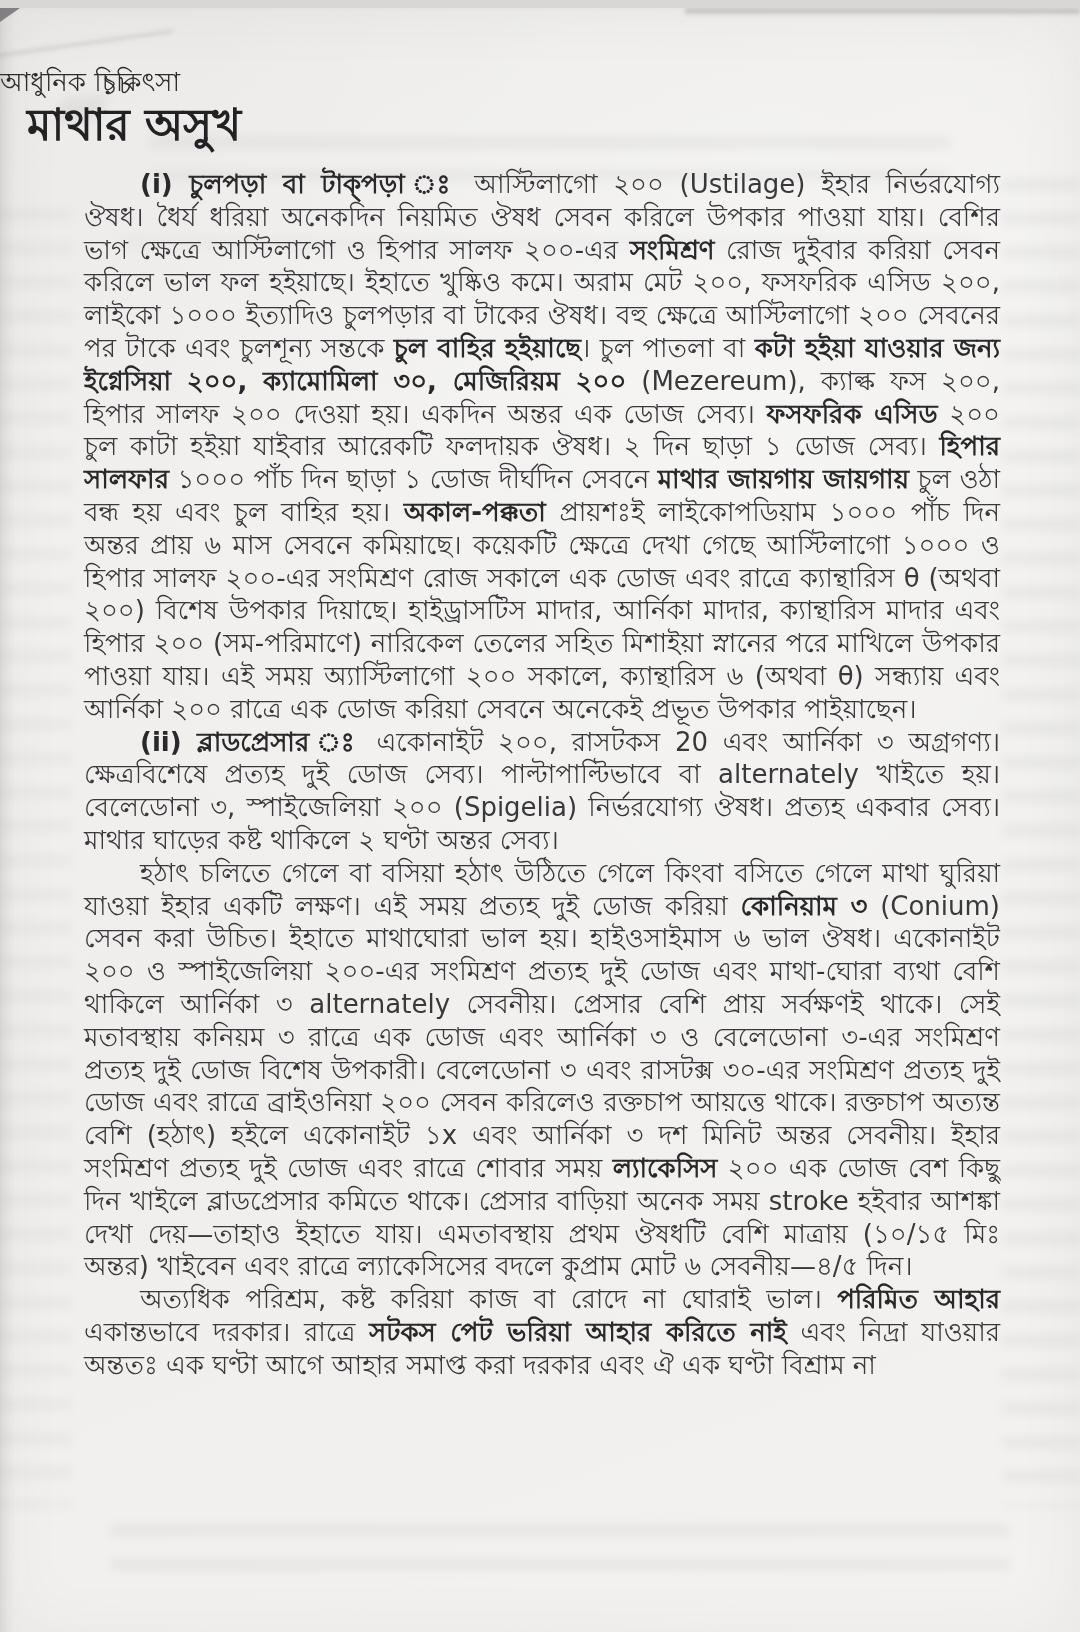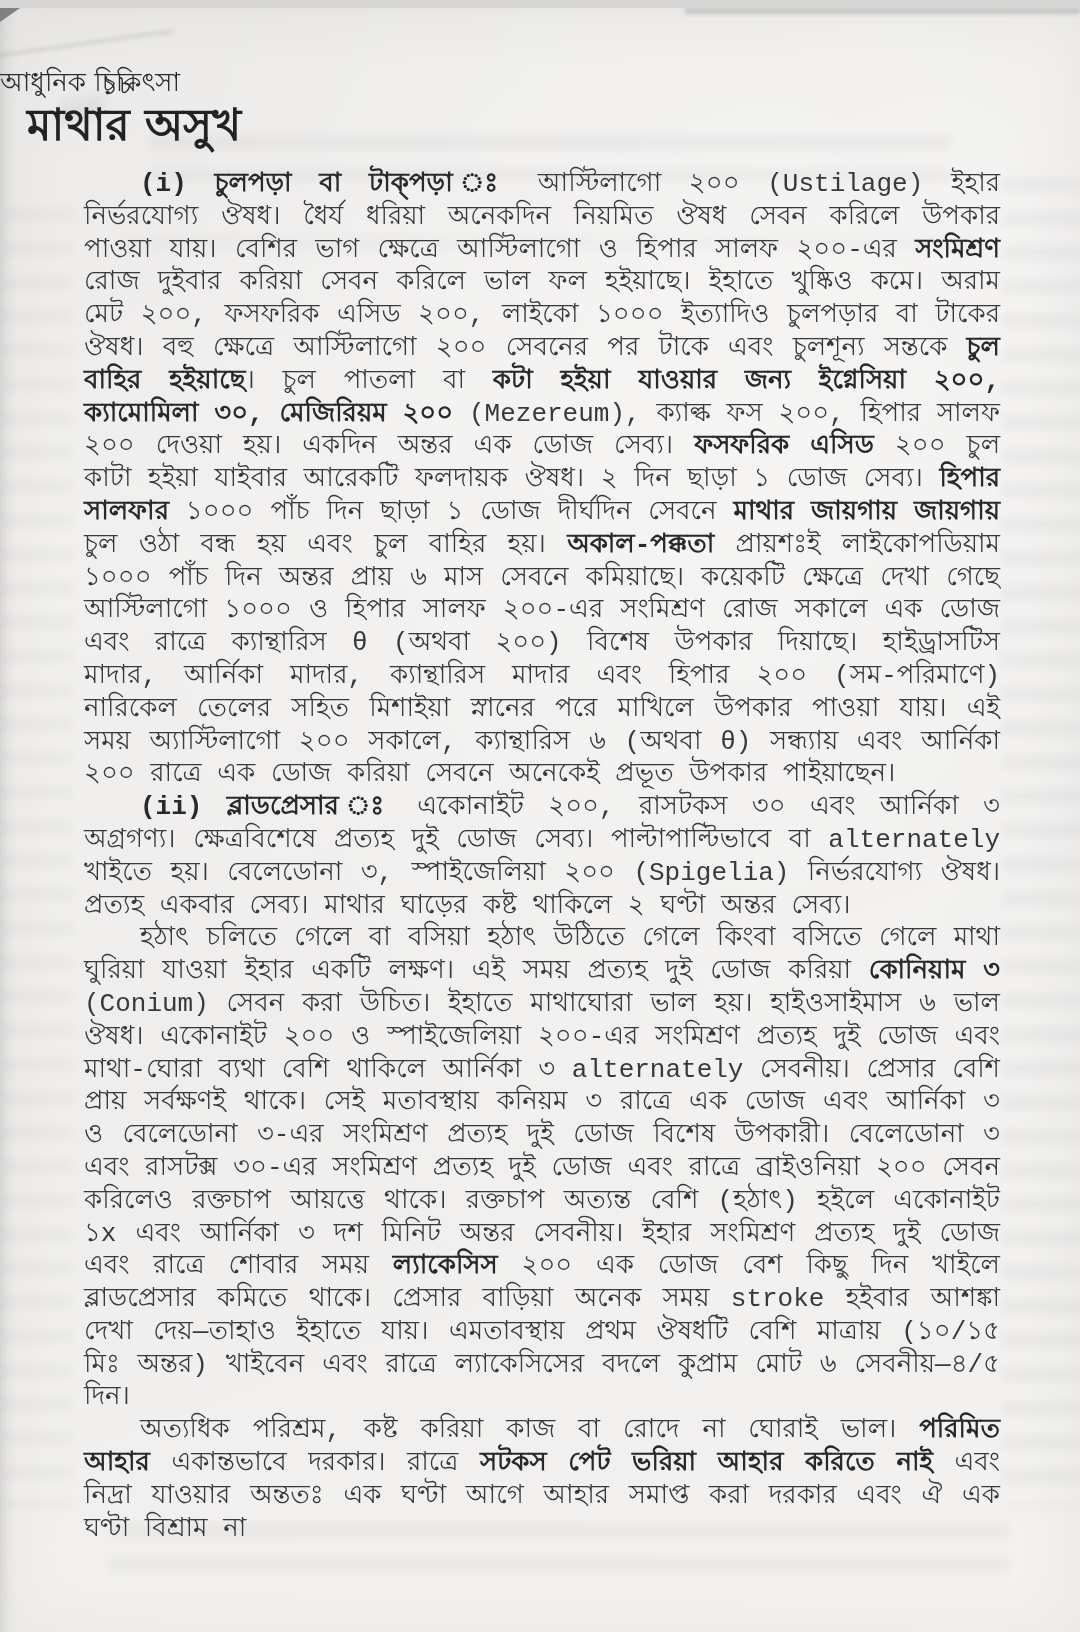--- a/index.html
+++ b/index.html
@@ -61,21 +61,20 @@
     text-align:left;font-size:26px;color:#2c2c2e;
   }
   .chapter-heading{
     position:absolute;top:84px;left:0;width:100%;margin:0;
     text-align:left;font-size:44px;font-weight:bold;color:#222224;padding-left:27px;
   }
   .body-text{
     position:absolute;top:160px;left:84px;width:916px;
     font-size:26px;line-height:32.8px;
     text-align:justify;
-    font-family:Liberation Mono, monospace;
   }
   .para{margin:0;text-indent:56px;}
   .b{font-weight:bold;color:#29292b;}
 </style>
 </head>
 <body>
 
 <div class="page">
 
   <div class="corner-mark"></div>
@@ -88,18 +87,18 @@
   <div class="ghost ghost-left-margin"></div>
   <div class="ghost ghost-bottom"></div>
   <div class="ghost-pagenum"></div>
 
   <span class="page-num">১৮</span>
   <div class="running-title">আধুনিক চিকিৎসা</div>
   <h1 class="chapter-heading">মাথার অসুখ</h1>
 
   <main class="body-text">
       <p class="para"><span class="b">(i) চুলপড়া বা টাক্‌পড়া ঃ </span><span class="">আস্টিলাগো ২০০ (Ustilage) ইহার নির্ভরযোগ্য ঔষধ। ধৈর্য ধরিয়া অনেকদিন নিয়মিত ঔষধ সেবন করিলে উপকার পাওয়া যায়। বেশির ভাগ ক্ষেত্রে আস্টিলাগো ও হিপার সালফ ২০০-এর </span><span class="b">সংমিশ্রণ</span><span class=""> রোজ দুইবার করিয়া সেবন করিলে ভাল ফল হইয়াছে। ইহাতে খুষ্কিও কমে। অরাম মেট ২০০, ফসফরিক এসিড ২০০, লাইকো ১০০০ ইত্যাদিও চুলপড়ার বা টাকের ঔষধ। বহু ক্ষেত্রে আস্টিলাগো ২০০ সেবনের পর টাকে এবং চুলশূন্য সন্তকে </span><span class="b">চুল বাহির হইয়াছে</span><span class="">। চুল পাতলা বা </span><span class="b">কটা হইয়া যাওয়ার জন্য ইগ্নেসিয়া ২০০, ক্যামোমিলা ৩০, মেজিরিয়ম ২০০</span><span class=""> (Mezereum), ক্যাল্ক ফস ২০০, হিপার সালফ ২০০ দেওয়া হয়। একদিন অন্তর এক ডোজ সেব্য। </span><span class="b">ফসফরিক এসিড</span><span class=""> ২০০ চুল কাটা হইয়া যাইবার আরেকটি ফলদায়ক ঔষধ। ২ দিন ছাড়া ১ ডোজ সেব্য। </span><span class="b">হিপার সালফার</span><span class=""> ১০০০ পাঁচ দিন ছাড়া ১ ডোজ দীর্ঘদিন সেবনে </span><span class="b">মাথার জায়গায় জায়গায়</span><span class=""> চুল ওঠা বন্ধ হয় এবং চুল বাহির হয়। </span><span class="b">অকাল-পক্কতা</span><span class=""> প্রায়শঃই লাইকোপডিয়াম ১০০০ পাঁচ দিন অন্তর প্রায় ৬ মাস সেবনে কমিয়াছে। কয়েকটি ক্ষেত্রে দেখা গেছে আস্টিলাগো ১০০০ ও হিপার সালফ ২০০-এর সংমিশ্রণ রোজ সকালে এক ডোজ এবং রাত্রে ক্যান্থারিস θ (অথবা ২০০) বিশেষ উপকার দিয়াছে। হাইড্রাসটিস মাদার, আর্নিকা মাদার, ক্যান্থারিস মাদার এবং হিপার ২০০ (সম-পরিমাণে) নারিকেল তেলের সহিত মিশাইয়া স্নানের পরে মাখিলে উপকার পাওয়া যায়। এই সময় অ্যাস্টিলাগো ২০০ সকালে, ক্যান্থারিস ৬ (অথবা θ) সন্ধ্যায় এবং আর্নিকা ২০০ রাত্রে এক ডোজ করিয়া সেবনে অনেকেই প্রভূত উপকার পাইয়াছেন।</span></p>
-      <p class="para"><span class="b">(ii) ব্লাডপ্রেসার ঃ </span><span class="">একোনাইট ২০০, রাসটকস ৩০ এবং আর্নিকা ৩ অগ্রগণ্য। ক্ষেত্রবিশেষে প্রত্যহ দুই ডোজ সেব্য। পাল্টাপাল্টিভাবে বা alternately খাইতে হয়। বেলেডোনা ৩, স্পাইজেলিয়া ২০০ (Spigelia) নির্ভরযোগ্য ঔষধ। প্রত্যহ একবার সেব্য। মাথার ঘাড়ের কষ্ট থাকিলে ২ ঘণ্টা অন্তর সেব্য।</span></p>
+      <p class="para"><span class="b">(ii) ব্লাডপ্রেসার ঃ </span><span class="">একোনাইট ২০০, রাসটকস 20 এবং আর্নিকা ৩ অগ্রগণ্য। ক্ষেত্রবিশেষে প্রত্যহ দুই ডোজ সেব্য। পাল্টাপাল্টিভাবে বা alternately খাইতে হয়। বেলেডোনা ৩, স্পাইজেলিয়া ২০০ (Spigelia) নির্ভরযোগ্য ঔষধ। প্রত্যহ একবার সেব্য। মাথার ঘাড়ের কষ্ট থাকিলে ২ ঘণ্টা অন্তর সেব্য।</span></p>
       <p class="para"><span class="">হঠাৎ চলিতে গেলে বা বসিয়া হঠাৎ উঠিতে গেলে কিংবা বসিতে গেলে মাথা ঘুরিয়া যাওয়া ইহার একটি লক্ষণ। এই সময় প্রত্যহ দুই ডোজ করিয়া </span><span class="b">কোনিয়াম ৩</span><span class=""> (Conium) সেবন করা উচিত। ইহাতে মাথাঘোরা ভাল হয়। হাইওসাইমাস ৬ ভাল ঔষধ। একোনাইট ২০০ ও স্পাইজেলিয়া ২০০-এর সংমিশ্রণ প্রত্যহ দুই ডোজ এবং মাথা-ঘোরা ব্যথা বেশি থাকিলে আর্নিকা ৩ alternately সেবনীয়। প্রেসার বেশি প্রায় সর্বক্ষণই থাকে। সেই মতাবস্থায় কনিয়ম ৩ রাত্রে এক ডোজ এবং আর্নিকা ৩ ও বেলেডোনা ৩-এর সংমিশ্রণ প্রত্যহ দুই ডোজ বিশেষ উপকারী। বেলেডোনা ৩ এবং রাসটক্স ৩০-এর সংমিশ্রণ প্রত্যহ দুই ডোজ এবং রাত্রে ব্রাইওনিয়া ২০০ সেবন করিলেও রক্তচাপ আয়ত্তে থাকে। রক্তচাপ অত্যন্ত বেশি (হঠাৎ) হইলে একোনাইট ১x এবং আর্নিকা ৩ দশ মিনিট অন্তর সেবনীয়। ইহার সংমিশ্রণ প্রত্যহ দুই ডোজ এবং রাত্রে শোবার সময় </span><span class="b">ল্যাকেসিস</span><span class=""> ২০০ এক ডোজ বেশ কিছু দিন খাইলে ব্লাডপ্রেসার কমিতে থাকে। প্রেসার বাড়িয়া অনেক সময় stroke হইবার আশঙ্কা দেখা দেয়—তাহাও ইহাতে যায়। এমতাবস্থায় প্রথম ঔষধটি বেশি মাত্রায় (১০/১৫ মিঃ অন্তর) খাইবেন এবং রাত্রে ল্যাকেসিসের বদলে কুপ্রাম মোট ৬ সেবনীয়—৪/৫ দিন।</span></p>
       <p class="para"><span class="">অত্যধিক পরিশ্রম, কষ্ট করিয়া কাজ বা রোদে না ঘোরাই ভাল। </span><span class="b">পরিমিত আহার</span><span class=""> একান্তভাবে দরকার। রাত্রে </span><span class="b">সটকস পেট ভরিয়া আহার করিতে নাই</span><span class=""> এবং নিদ্রা যাওয়ার অন্ততঃ এক ঘণ্টা আগে আহার সমাপ্ত করা দরকার এবং ঐ এক ঘণ্টা বিশ্রাম না</span></p>
     </main>
 
 </div>
 
 </body></html>

